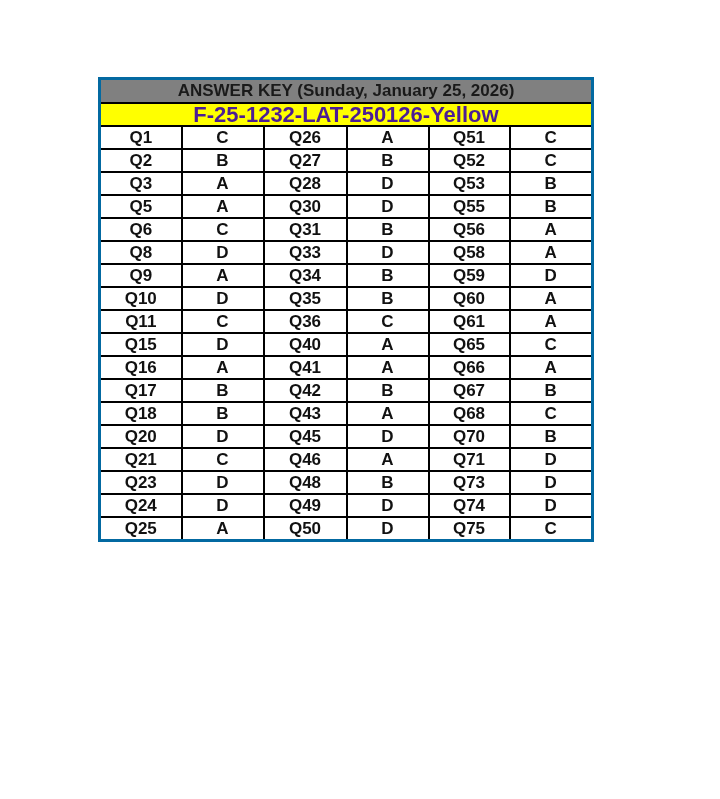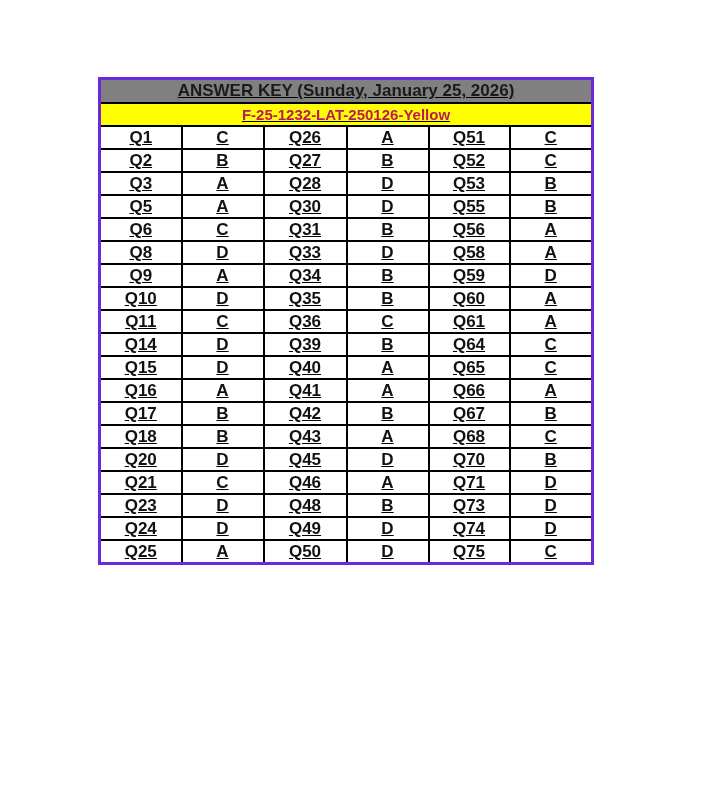--- a/index.html
+++ b/index.html
@@ -1,28 +1,27 @@
 <!DOCTYPE html>
 <html><head>
 <meta charset="utf-8">
 <style>
   html, body { margin: 0; padding: 0; background: #ffffff; }
   body { width: 720px; height: 799px; position: relative; overflow: hidden; font-family: "Liberation Sans", sans-serif; }
   .key-table {
     position: absolute; left: 98px; top: 77px; width: 493px;
-    border-collapse: collapse; border: 3px solid #6d28d9;
+    border-collapse: collapse; border: 3px solid #0369a1;
     table-layout: fixed;
-    text-decoration: underline;
   }
   .key-table td {
     border: 2px solid #000; text-align: center; font-weight: bold;
     font-size: 17px; color: #111; padding: 0; height: 21px; line-height: 21px;
   }
   .title-row td { background: #808080; font-size: 17px; height: 22px; line-height: 22px; color: #1a1a1a; }
-  .code-row td { background: #ffff00; font-size: 15px; height: 21px; line-height: 21px; color: #be185d; }
+  .code-row td { background: #ffff00; font-size: 22px; height: 21px; line-height: 21px; color: #4c1d95; }
 </style>
 </head>
 <body>
 
 <table class="key-table">
   <colgroup>
     <col style="width:82px">
       <col style="width:82px">
       <col style="width:83px">
     <col style="width:82px">
@@ -102,28 +101,20 @@
       </tr>
       <tr>
         <td>Q11</td>
         <td>C</td>
         <td>Q36</td>
         <td>C</td>
         <td>Q61</td>
         <td>A</td>
       </tr>
       <tr>
-        <td>Q14</td>
-        <td>D</td>
-        <td>Q39</td>
-        <td>B</td>
-        <td>Q64</td>
-        <td>C</td>
-      </tr>
-      <tr>
         <td>Q15</td>
         <td>D</td>
         <td>Q40</td>
         <td>A</td>
         <td>Q65</td>
         <td>C</td>
       </tr>
       <tr>
         <td>Q16</td>
         <td>A</td>

